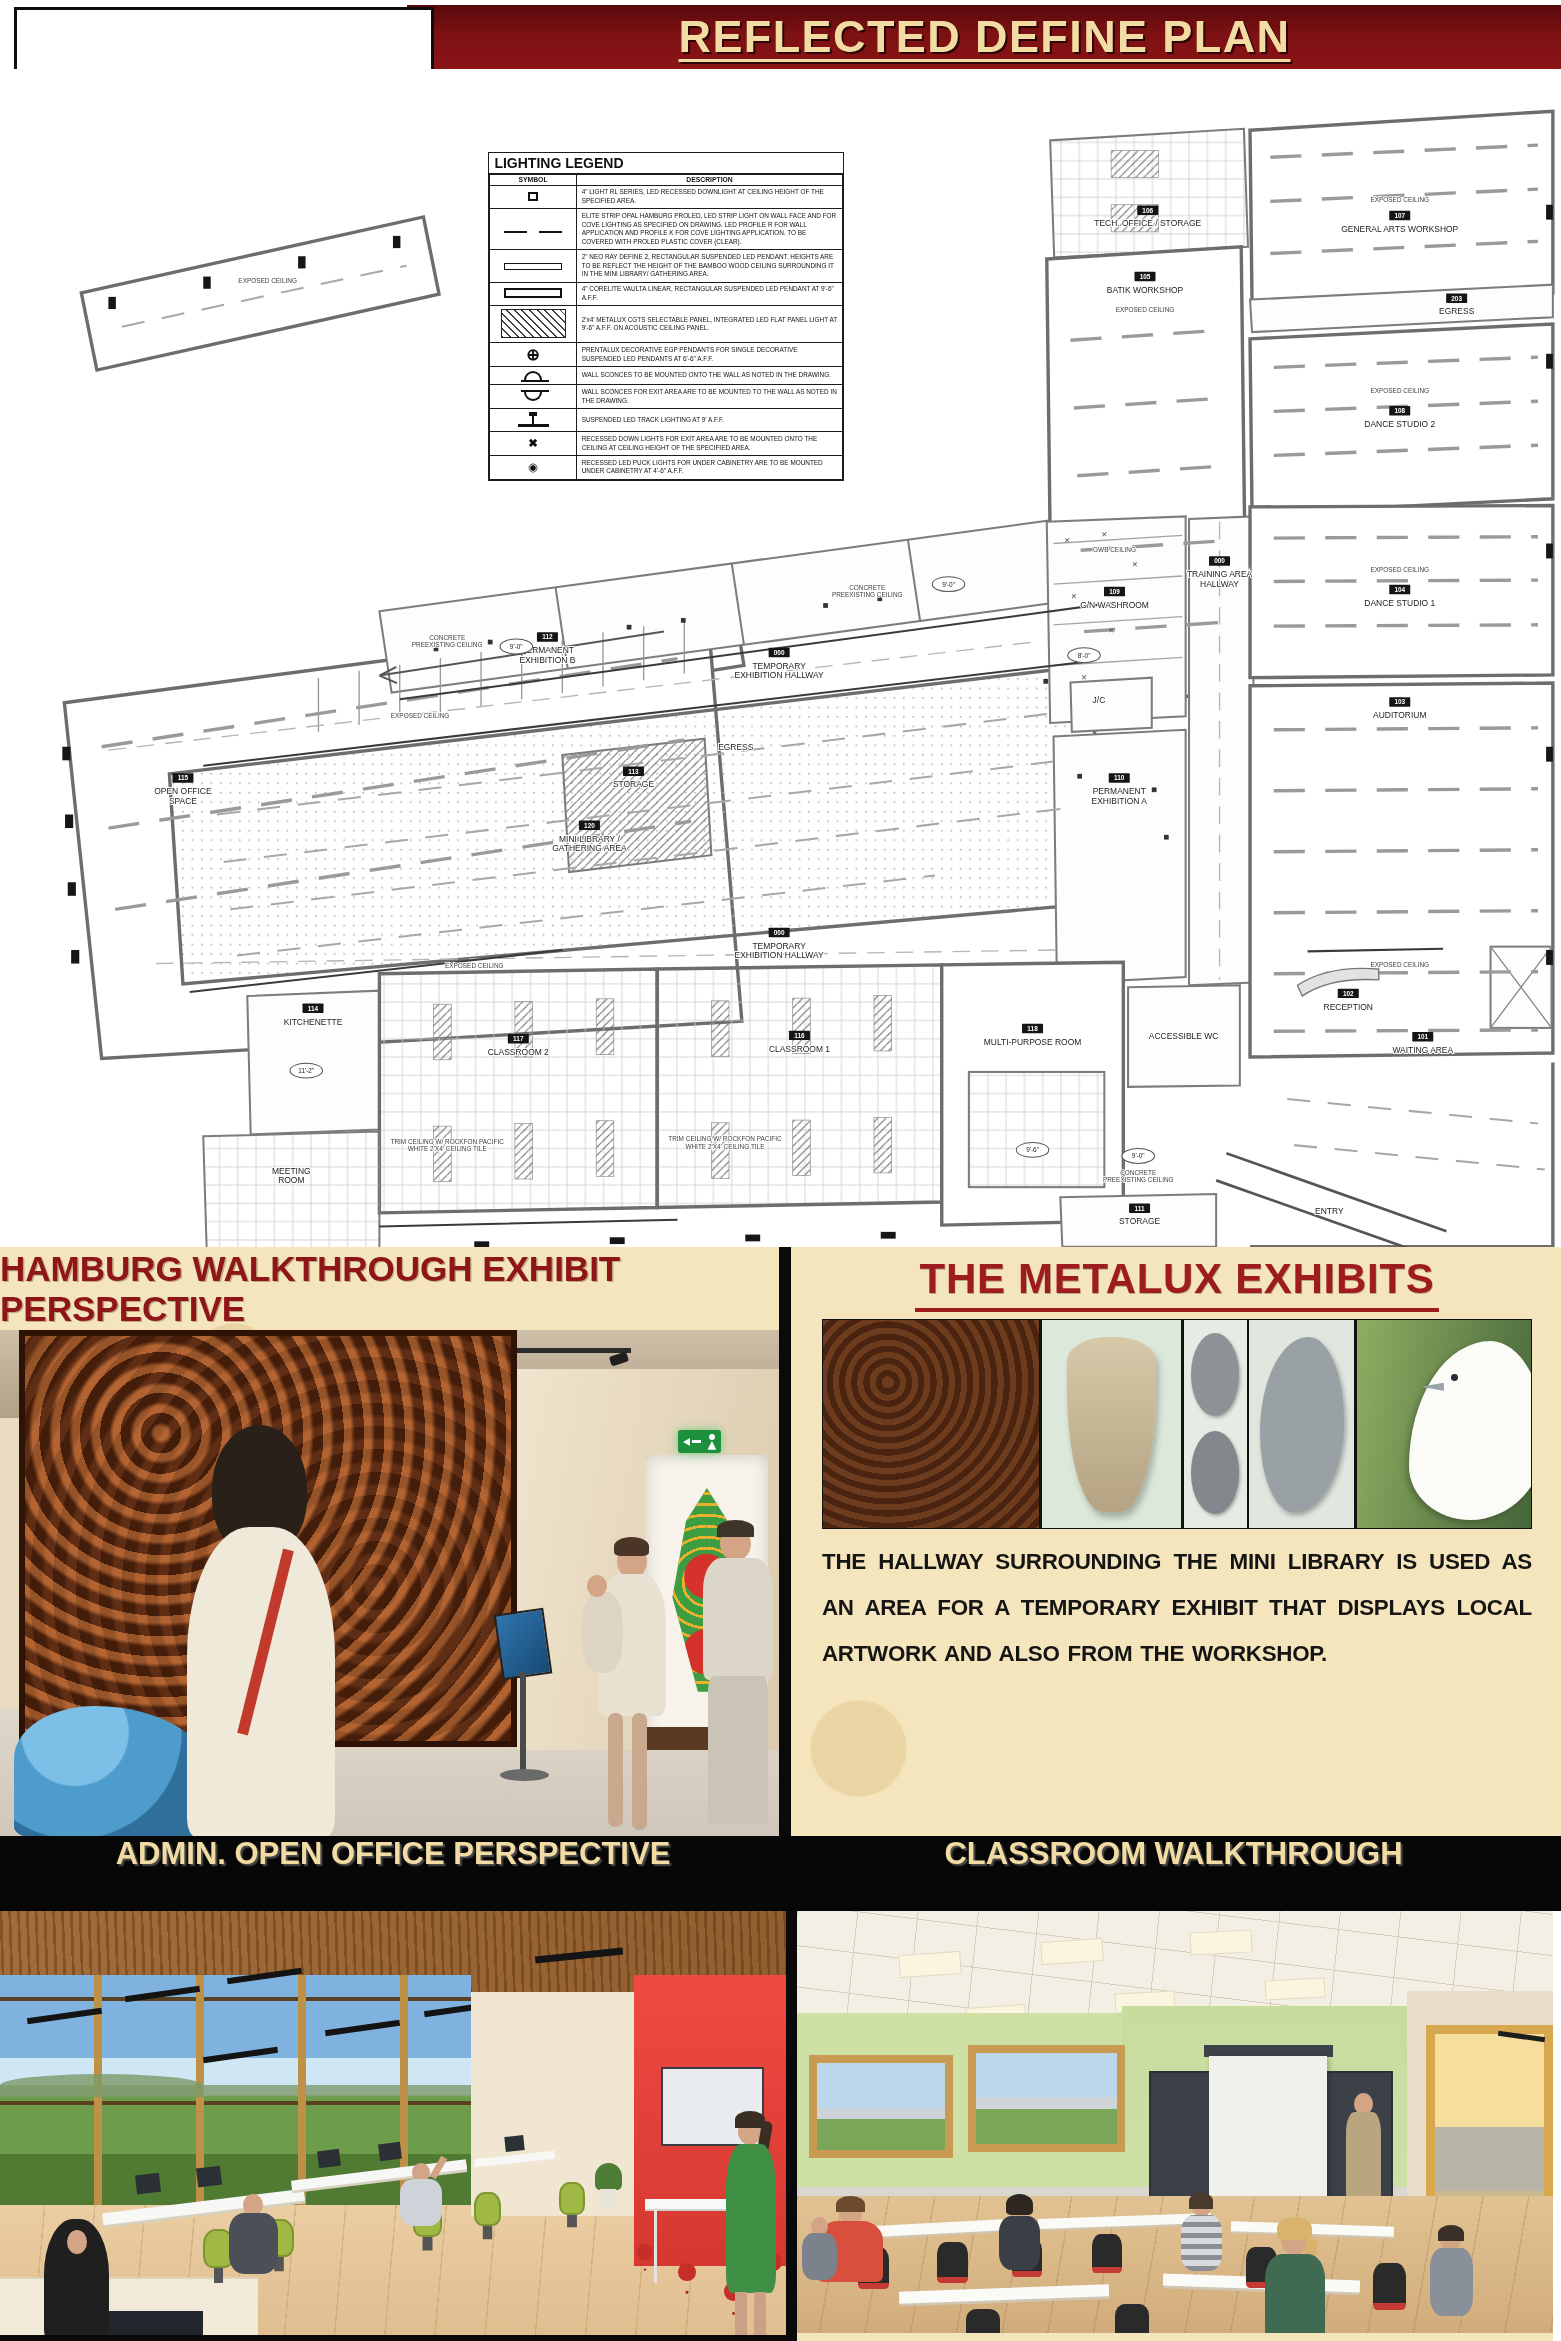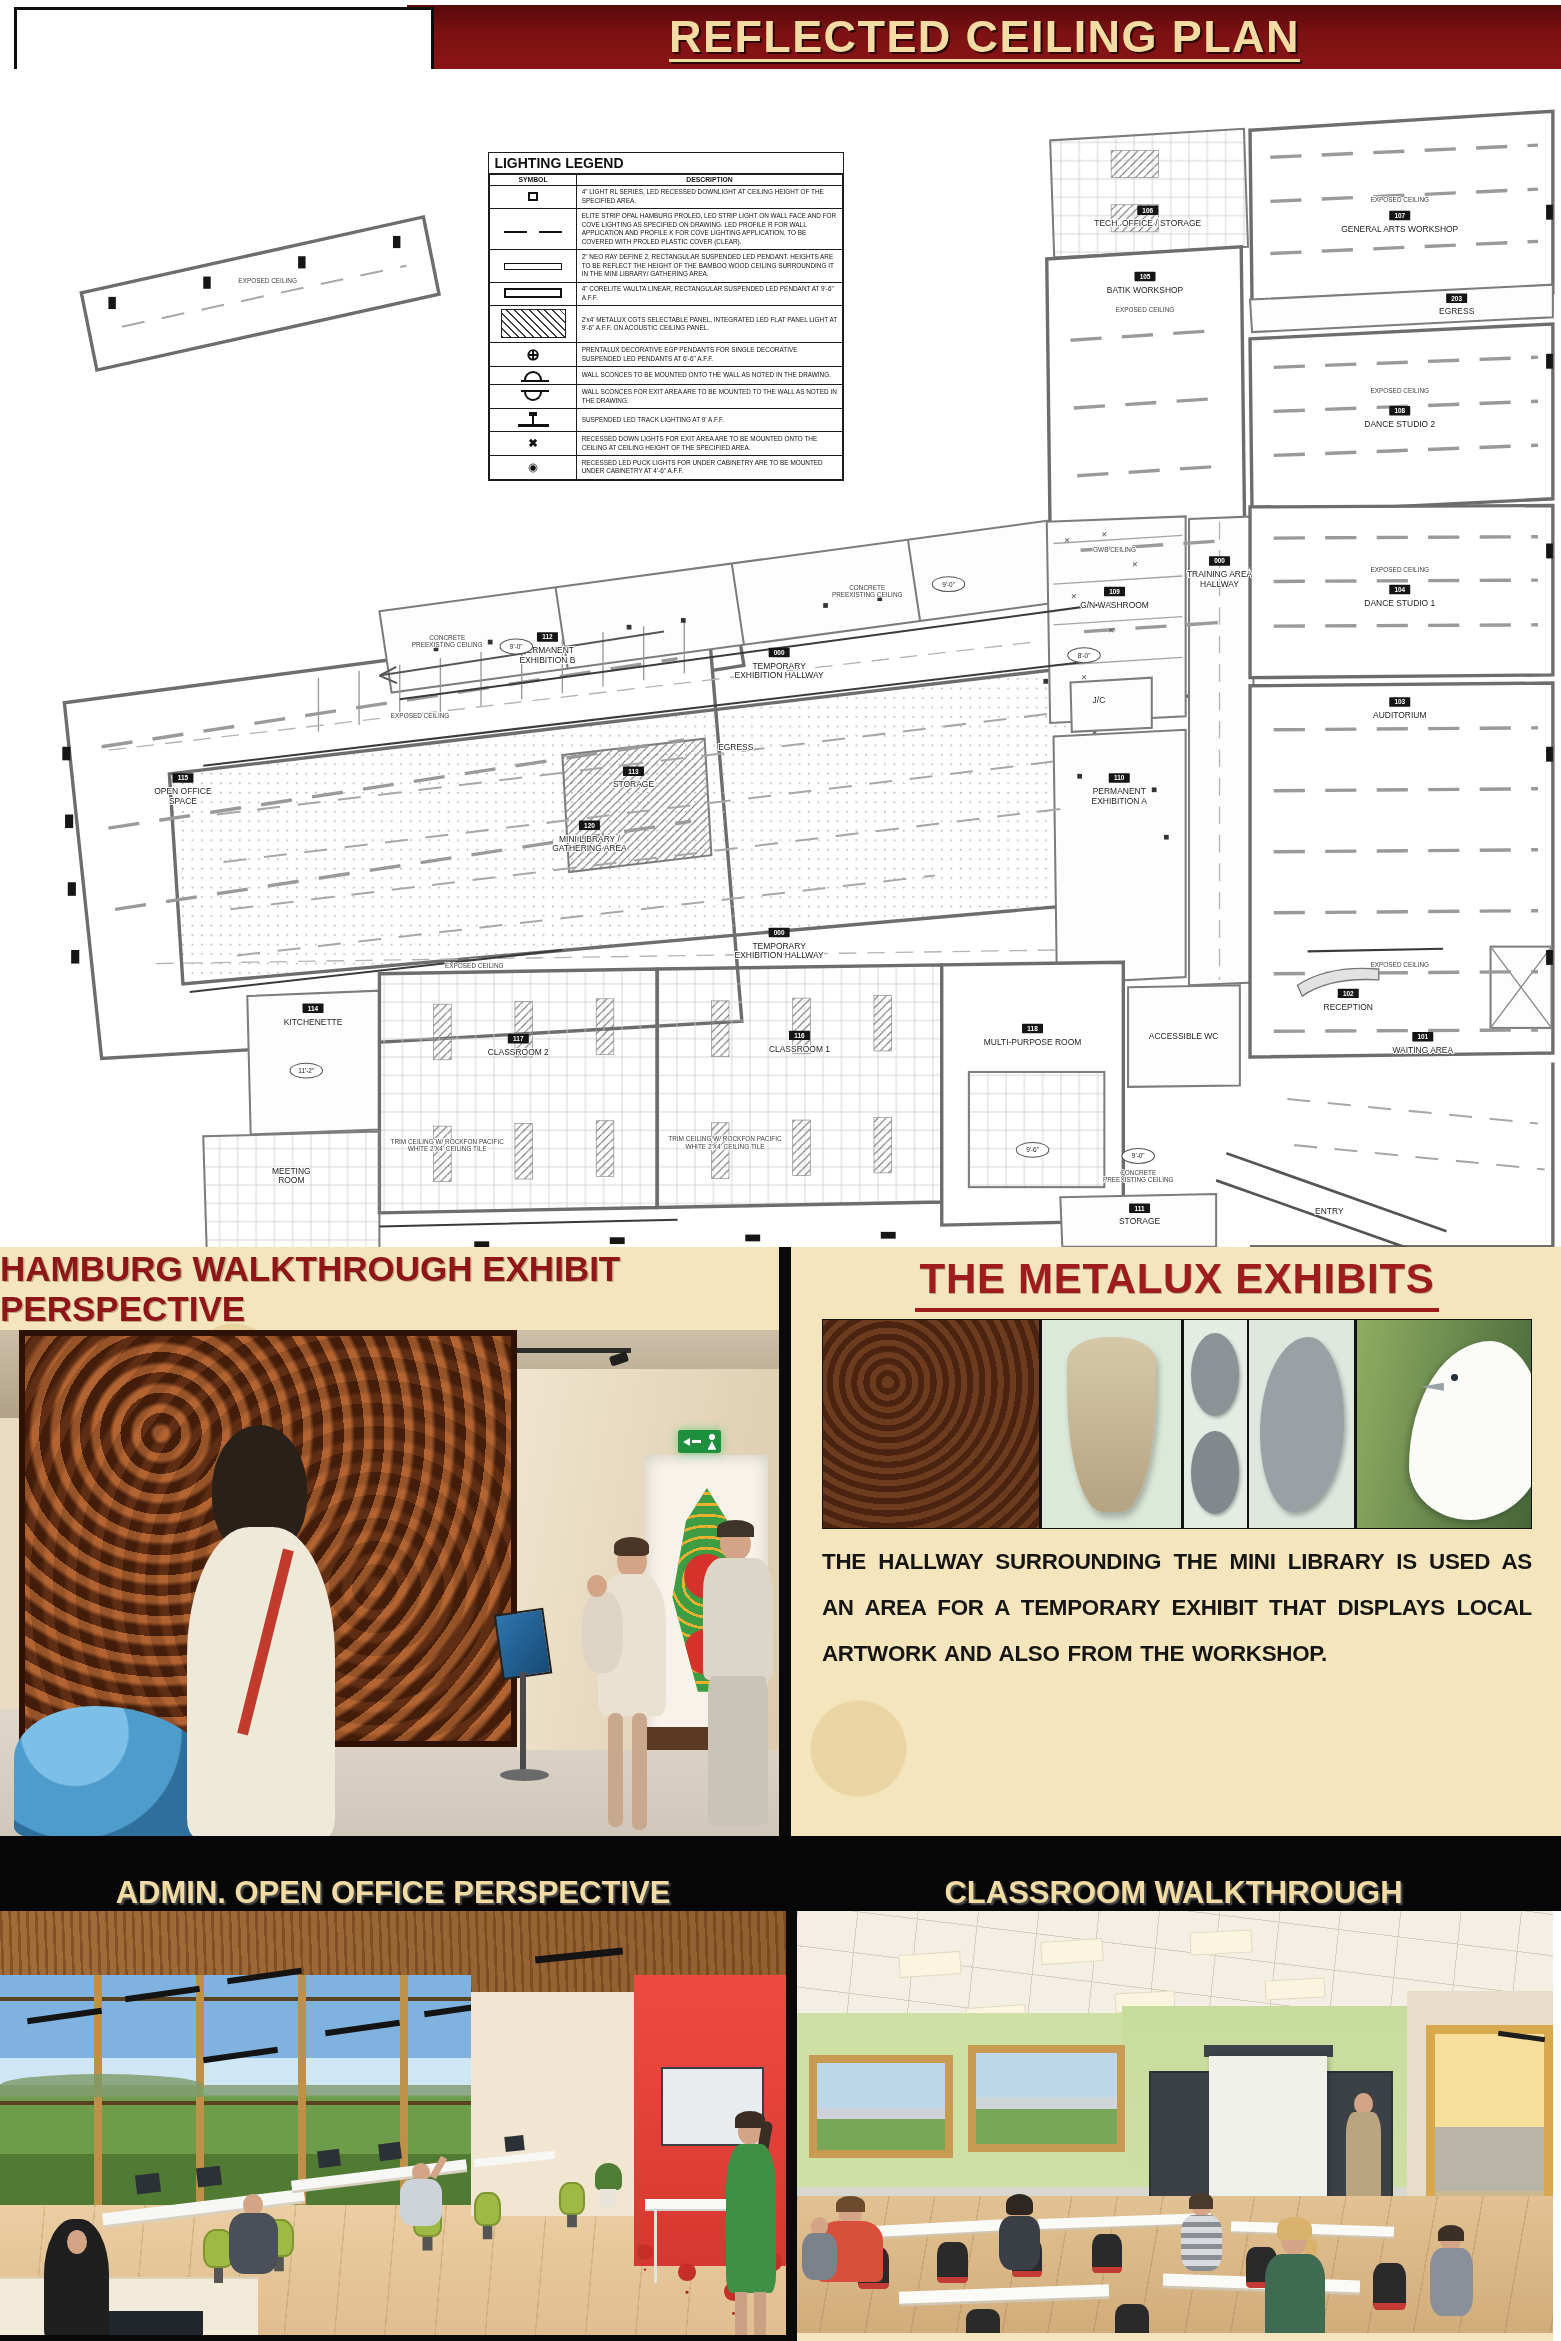--- a/index.html
+++ b/index.html
@@ -84,32 +84,32 @@
   .exh-title-wrap{text-align:center;}
   .exh-title{display:inline-block;font-size:42px;font-weight:700;color:#9e1b1e;letter-spacing:0.7px;
     border-bottom:4.1px solid #9e1b1e;padding:0 4.1px 5.4px 4.1px;text-shadow:0.7px 0.7px 0 rgba(0,0,0,.25);}
   .exh-para{font-size:22.4px;font-weight:700;color:#151515;text-align:justify;line-height:46px;
     letter-spacing:-0.3px;word-spacing:2px;}
   .photo-strip{display:flex;gap:2.7px;background:#111;border:1.4px solid #111;height:210px;margin:6.8px 0 9.5px 0;}
   .photo-strip>div{position:relative;overflow:hidden;}
 
   
   .bottom-band{left:0;top:1836px;width:1561px;height:75px;background:#070707;display:flex;}
-  .band-cell{height:100%;display:flex;align-items:flex-end;justify-content:center;}
+  .band-cell{height:100%;display:flex;align-items:flex-start;justify-content:center;}
   .band-title{font-size:31px;color:#f2dca4;text-shadow:2px 2px 1.4px #4c4c4c;}
   .scene{overflow:hidden;}
   .figure-head{border-radius:50%;background:#d3a486;}
 </style>
 </head>
 <body>
 
 <div class="poster">
 
   <div class="abs title-band">
-    <div class="t">REFLECTED CEILING PLAN</div>
+    <div class="t">REFLECTED DEFINE PLAN</div>
   </div>
 
   <div class="abs logo-box">
     <svg class="abs logo-gate" viewBox="0 0 380 260">
       <rect x="0" y="195" width="380" height="52" fill="#0d0d0d"></rect>
       <path fill="#0d0d0d" d="M168,195 L38,195 L50,172 L68,176 L60,150 L82,156 L74,130 L98,137 L90,110 L112,118 L106,88 L128,97 L124,64 L146,75 L143,38 L160,52 L159,10 L168,10 Z"></path>
       <path fill="#0d0d0d" d="M212,195 L342,195 L330,172 L312,176 L320,150 L298,156 L306,130 L282,137 L290,110 L268,118 L274,88 L252,97 L256,64 L234,75 L237,38 L220,52 L221,10 L212,10 Z"></path>
       <rect x="168" y="10" width="44" height="185" fill="#ffffff"></rect>
     </svg>
     <div class="abs logo-letters">

